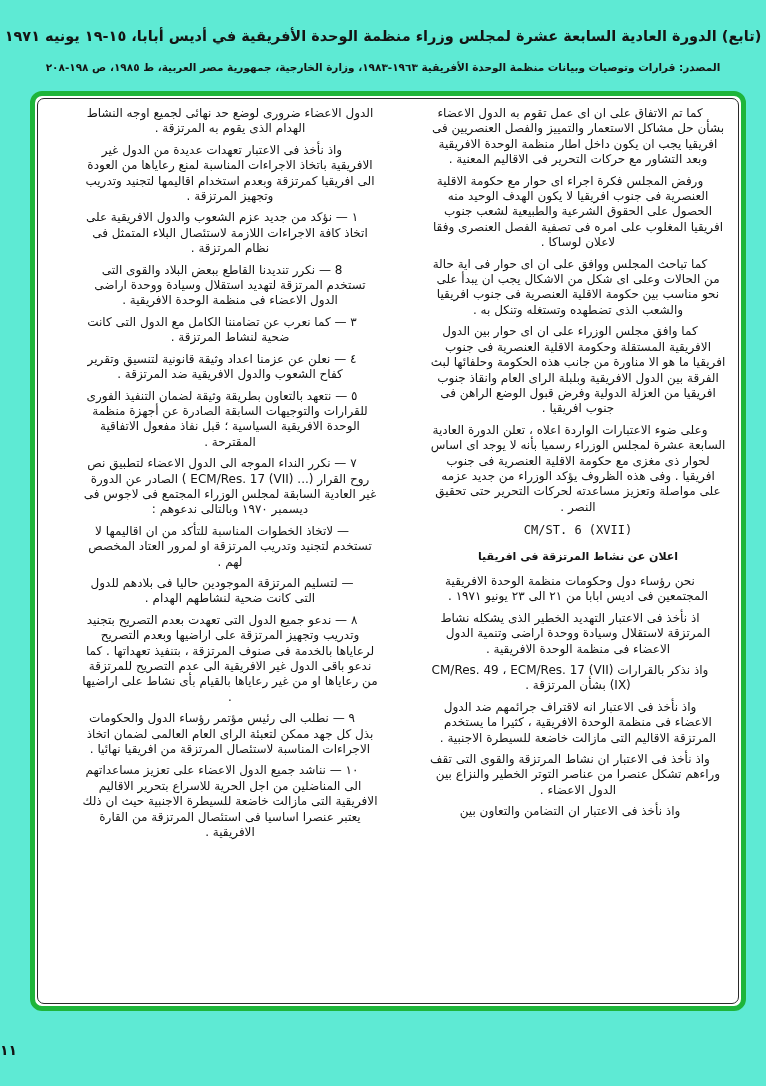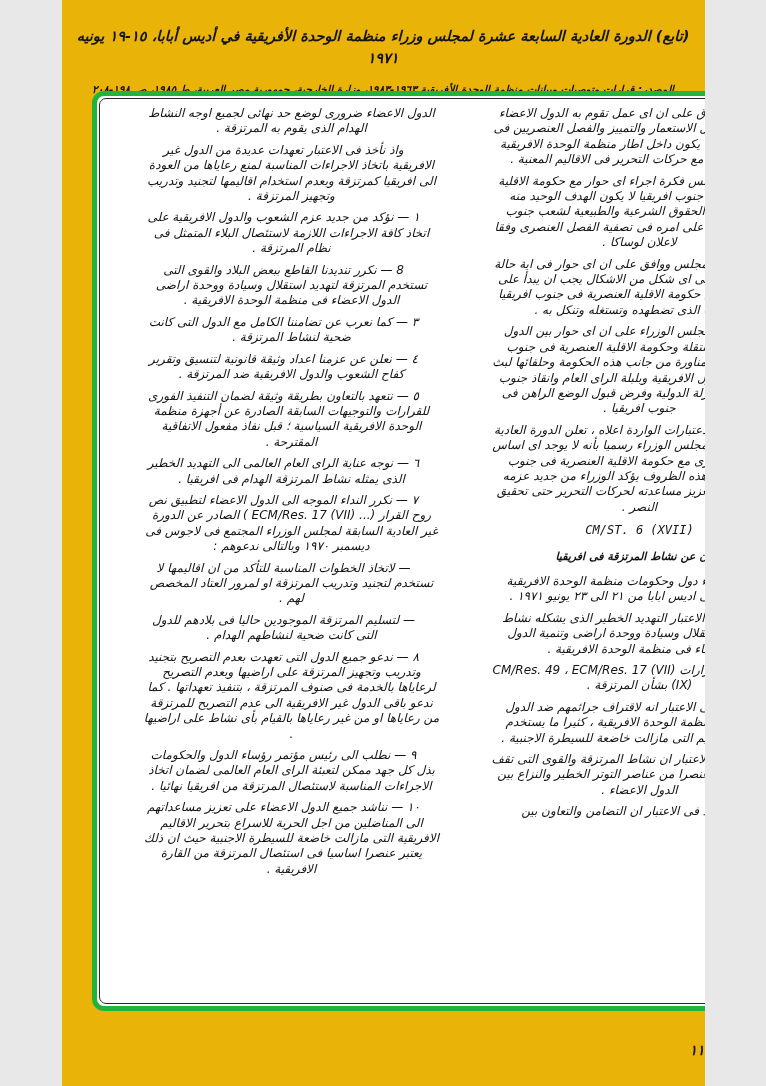--- a/index.html
+++ b/index.html
@@ -1,24 +1,23 @@
 <!DOCTYPE html>
 <html lang="ar"><head>
 <meta charset="utf-8">
 <style>
   html,body{margin:0;padding:0;background:#e8e8e8;}
   .page{
     position:relative;
-    width:643px;height:1086px;
-    background:#eab308;
+    width:766px;height:1086px;
+    background:#5eead4;
     font-family:"DejaVu Sans",sans-serif;
     color:#141414;
     overflow:hidden;
     margin:0 auto;
-    font-style:italic;
   }
   
   .header{
     position:absolute;top:26px;left:0;right:0;
     text-align:center;
     direction:rtl;
   }
   .header .h1{
     font-size:14.5px;font-weight:bold;letter-spacing:0;
     line-height:1.5;
@@ -76,21 +75,21 @@
     font-weight:bold;
     text-align:center;
     text-indent:0;
     font-size:11px;
     margin:10px 0 10px 0 !important;
   }
   
   .footer{
     position:absolute;
     left:0;right:0;top:1042px;
-    text-align:right;
+    text-align:left;
     font-size:14px;font-weight:bold;
     direction:rtl;
   }
 </style>
 </head>
 <body>
 
 <div class="page" style="color: rgb(20, 20, 20);">
 
   <div class="header">
@@ -121,21 +120,20 @@
 
         <div class="col">
 
         <p class="para-body noindent">الدول الاعضاء ضرورى لوضع حد نهائى لجميع اوجه النشاط الهدام الذى يقوم به المرتزقة .</p>
             <p class="para-body">واذ نأخذ فى الاعتبار تعهدات عديدة من الدول غير الافريقية باتخاذ الاجراءات المناسبة لمنع رعاياها من العودة الى افريقيا كمرتزقة وبعدم استخدام اقاليمها لتجنيد وتدريب وتجهيز المرتزقة .</p>
             <p class="para-body">١ — نؤكد من جديد عزم الشعوب والدول الافريقية على اتخاذ كافة الاجراءات اللازمة لاستئصال البلاء المتمثل فى نظام المرتزقة .</p>
             <p class="para-body">8 — نكرر تنديدنا القاطع ببعض البلاد والقوى التى تستخدم المرتزقة لتهديد استقلال وسيادة ووحدة اراضى الدول الاعضاء فى منظمة الوحدة الافريقية .</p>
             <p class="para-body">٣ — كما نعرب عن تضامننا الكامل مع الدول التى كانت ضحية لنشاط المرتزقة .</p>
             <p class="para-body">٤ — نعلن عن عزمنا اعداد وثيقة قانونية لتنسيق وتقرير كفاح الشعوب والدول الافريقية ضد المرتزقة .</p>
             <p class="para-body">٥ — نتعهد بالتعاون بطريقة وثيقة لضمان التنفيذ الفورى للقرارات والتوجيهات السابقة الصادرة عن أجهزة منظمة الوحدة الافريقية السياسية ؛ قبل نفاذ مفعول الاتفاقية المقترحة .</p>
-            <p class="para-body">٦ — نوجه عناية الراى العام العالمى الى التهديد الخطير الذى يمثله نشاط المرتزقة الهدام فى افريقيا .</p>
             <p class="para-body">٧ — نكرر النداء الموجه الى الدول الاعضاء لتطبيق نص روح القرار (... ECM/Res. 17 (VII)‏ ) الصادر عن الدورة غير العادية السابقة لمجلس الوزراء المجتمع فى لاجوس فى ديسمبر ١٩٧٠ وبالتالى ندعوهم :</p>
             <p class="para-body">— لاتخاذ الخطوات المناسبة للتأكد من ان اقاليمها لا تستخدم لتجنيد وتدريب المرتزقة او لمرور العتاد المخصص لهم .</p>
             <p class="para-body">— لتسليم المرتزقة الموجودين حاليا فى بلادهم للدول التى كانت ضحية لنشاطهم الهدام .</p>
             <p class="para-body">٨ — ندعو جميع الدول التى تعهدت بعدم التصريح بتجنيد وتدريب وتجهيز المرتزقة على اراضيها وبعدم التصريح لرعاياها بالخدمة فى صنوف المرتزقة ، بتنفيذ تعهداتها . كما ندعو باقى الدول غير الافريقية الى عدم التصريح للمرتزقة من رعاياها او من غير رعاياها بالقيام بأى نشاط على اراضيها .</p>
             <p class="para-body">٩ — نطلب الى رئيس مؤتمر رؤساء الدول والحكومات بذل كل جهد ممكن لتعبئة الراى العام العالمى لضمان اتخاذ الاجراءات المناسبة لاستئصال المرتزقة من افريقيا نهائيا .</p>
             <p class="para-body">١٠ — نناشد جميع الدول الاعضاء على تعزيز مساعداتهم الى المناضلين من اجل الحرية للاسراع بتحرير الاقاليم الافريقية التى مازالت خاضعة للسيطرة الاجنبية حيث ان ذلك يعتبر عنصرا اساسيا فى استئصال المرتزقة من القارة الافريقية .</p>
           </div>
 
       </div>
     </div>

